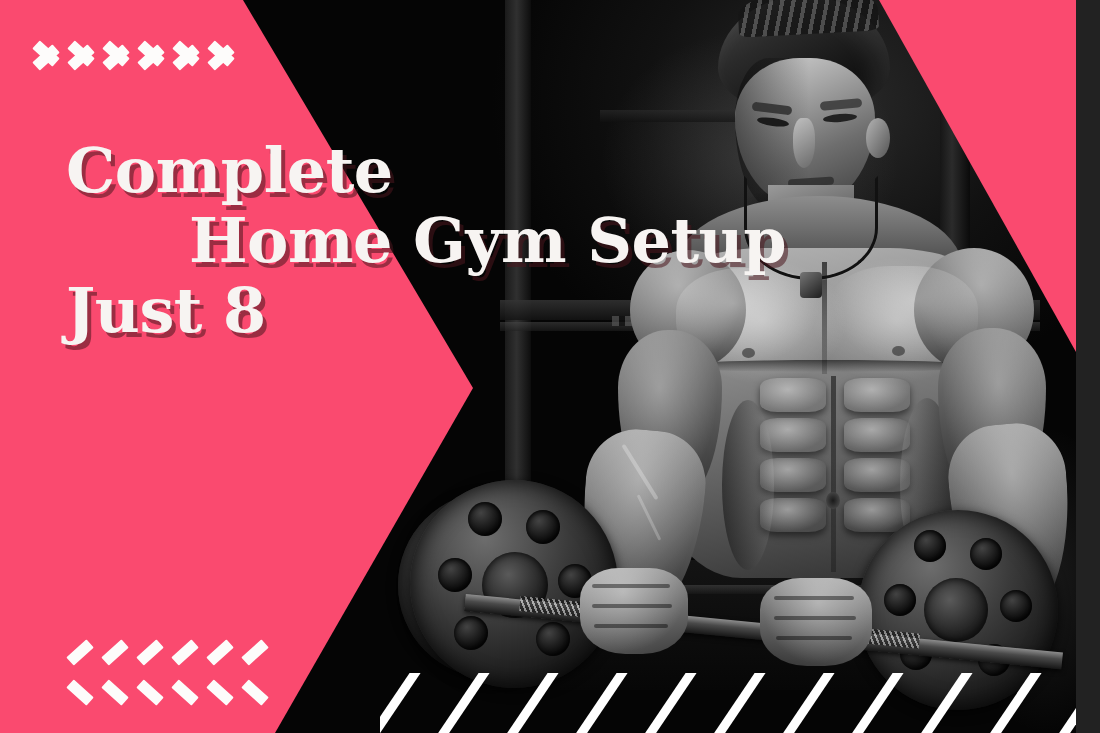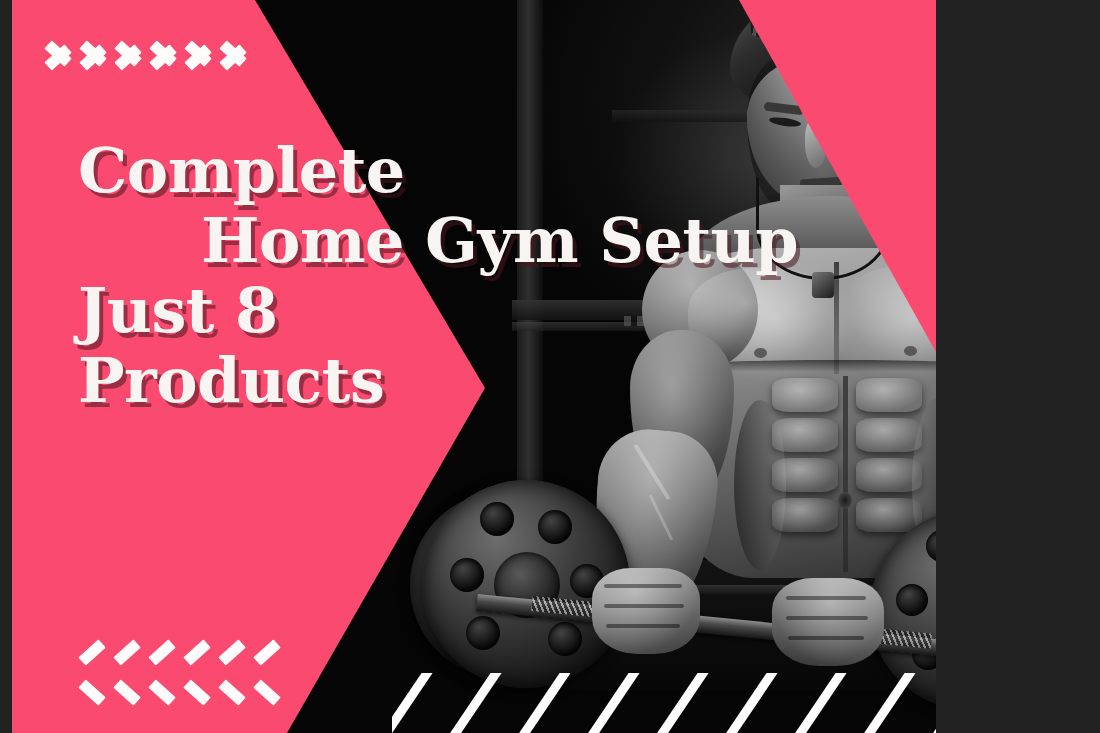--- a/index.html
+++ b/index.html
@@ -1,26 +1,25 @@
 <!DOCTYPE html>
 <html><head>
 <meta charset="utf-8">
 <title>Complete Home Gym Setup with Just 7 Products</title>
 <style>
   html,body{margin:0;padding:0;background:#222;}
   *{box-sizing:border-box;}
 
   #banner{
     position:relative;
-    width:924px;height:733px;
+    width:1076px;height:733px;
     overflow:hidden;
     background:#000;
     font-family:"Liberation Serif", serif;
     user-select:none;
-    margin-left:12px;
   }
 
   
   #photo{
     position:absolute; inset:0;
     background:#050505;
     overflow:hidden;
   }
   .ph{position:absolute;}
 
@@ -435,21 +434,20 @@
     <span class="chev chev-l"></span>
     <span class="chev chev-l"></span>
     <span class="chev chev-l"></span>
     <span class="chev chev-l"></span>
   </div>
 
   <div id="headline">
     <span class="line" style="color: rgb(247, 244, 242); text-shadow: rgba(74, 22, 30, 0.55) 4px 5px 0px;">Complete</span>
     <span class="line" style="color: rgb(247, 244, 242); text-shadow: rgba(74, 22, 30, 0.55) 4px 5px 0px; text-align: right;">Home Gym Setup</span>
     <span class="line" style="color: rgb(247, 244, 242); text-shadow: rgba(74, 22, 30, 0.55) 4px 5px 0px;">Just 8</span>
-    <span class="line" style="color: rgb(247, 244, 242); text-shadow: rgba(74, 22, 30, 0.55) 4px 5px 0px;">Products</span>
   </div>
 
   <div id="stripes">
       <i style="left: 8px; background: rgb(255, 255, 255);"></i>
       <i style="left: 77px; background: rgb(255, 255, 255);"></i>
       <i style="left: 146px; background: rgb(255, 255, 255);"></i>
       <i style="left: 215px; background: rgb(255, 255, 255);"></i>
       <i style="left: 284px; background: rgb(255, 255, 255);"></i>
       <i style="left: 353px; background: rgb(255, 255, 255);"></i>
       <i style="left: 422px; background: rgb(255, 255, 255);"></i>

